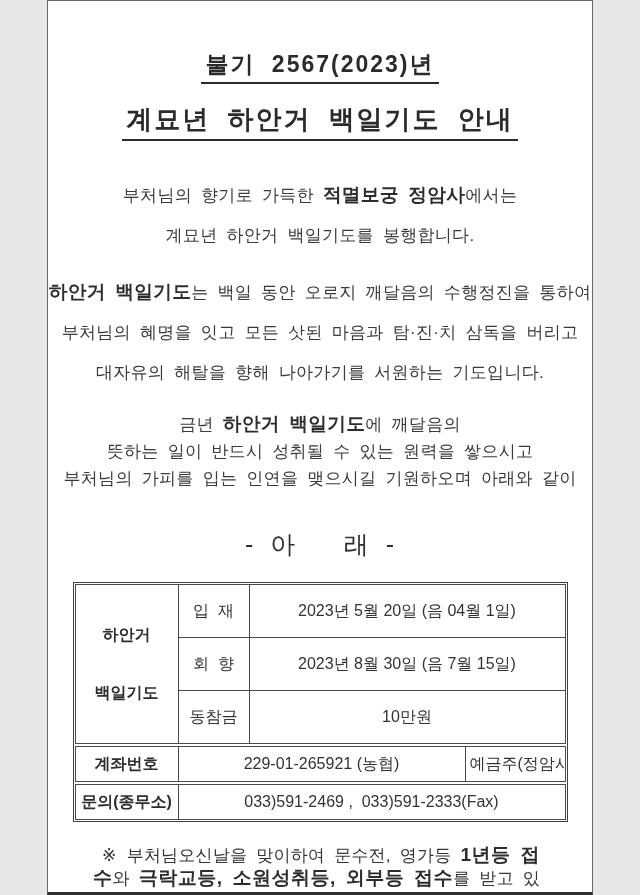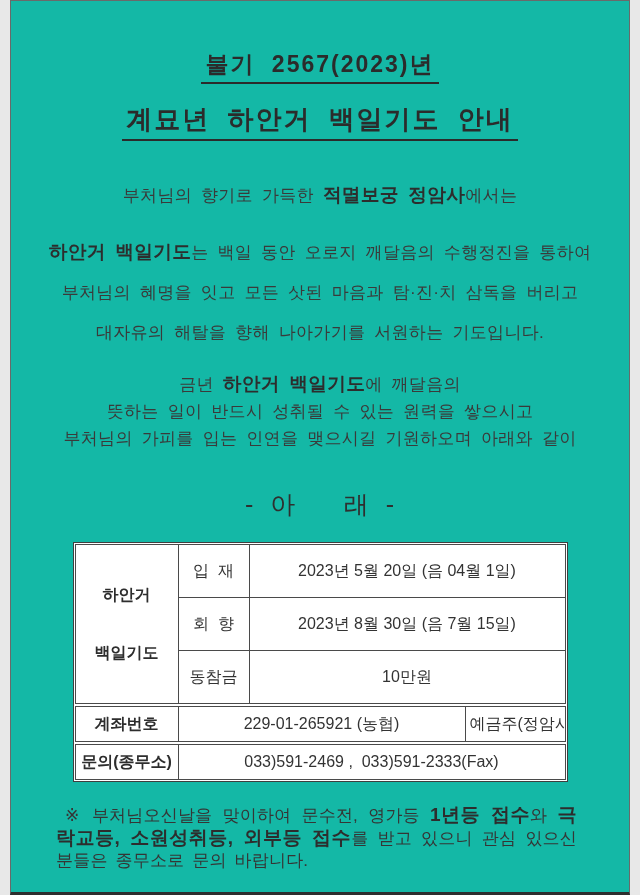--- a/index.html
+++ b/index.html
@@ -1,21 +1,21 @@
 <!DOCTYPE html>
 <html lang="ko"><head>
 <meta charset="utf-8">
 <style>
   html,body{margin:0;padding:0;background:#e8e8e8;}
   .page{
     position:relative;
-    width:620px;height:895px;
+    width:546px;height:895px;
     box-sizing:border-box;
     margin:0 auto;
-    background:#14b8a6;
+    background:#ffffff;
     border:1px solid #6a6a6a;
     border-bottom:3px solid #2e2e2e;
     font-family:"Liberation Sans","DejaVu Sans",sans-serif;
     color:#3a3a3a;
     overflow:hidden;
   }
   .b{font-weight:bold;font-size:1.1em;color:#2d2d2d;}
   
   .title-block{margin-top:48px;text-align:center;}
   .title-line{display:block;}
@@ -84,20 +84,21 @@
     <div class="title-line title-1">
       <span>불기 2567(2023)년</span>
     </div>
     <div class="title-line title-2">
       <span>계묘년 하안거 백일기도 안내</span>
     </div>
   </div>
 
   <div class="para para-1">
     <span class="line"><span>부처님의 향기로 가득한 </span><span class="b">적멸보궁 정암사</span><span>에서는</span></span>
+    <span class="line"><span>계묘년 하안거 백일기도를 봉행합니다.</span></span>
   </div>
 
   <div class="para para-2">
     <span class="line"><span class="b">하안거 백일기도</span><span>는 백일 동안 오로지 깨달음의 수행정진을 통하여</span></span>
     <span class="line"><span>부처님의 혜명을 잇고 모든 삿된 마음과 탐·진·치 삼독을 버리고</span></span>
     <span class="line"><span>대자유의 해탈을 향해 나아가기를 서원하는 기도입니다.</span></span>
   </div>
 
   <div class="para para-3">
     <span class="line"><span>금년 </span><span class="b">하안거 백일기도</span><span>에 깨달음의</span></span>

